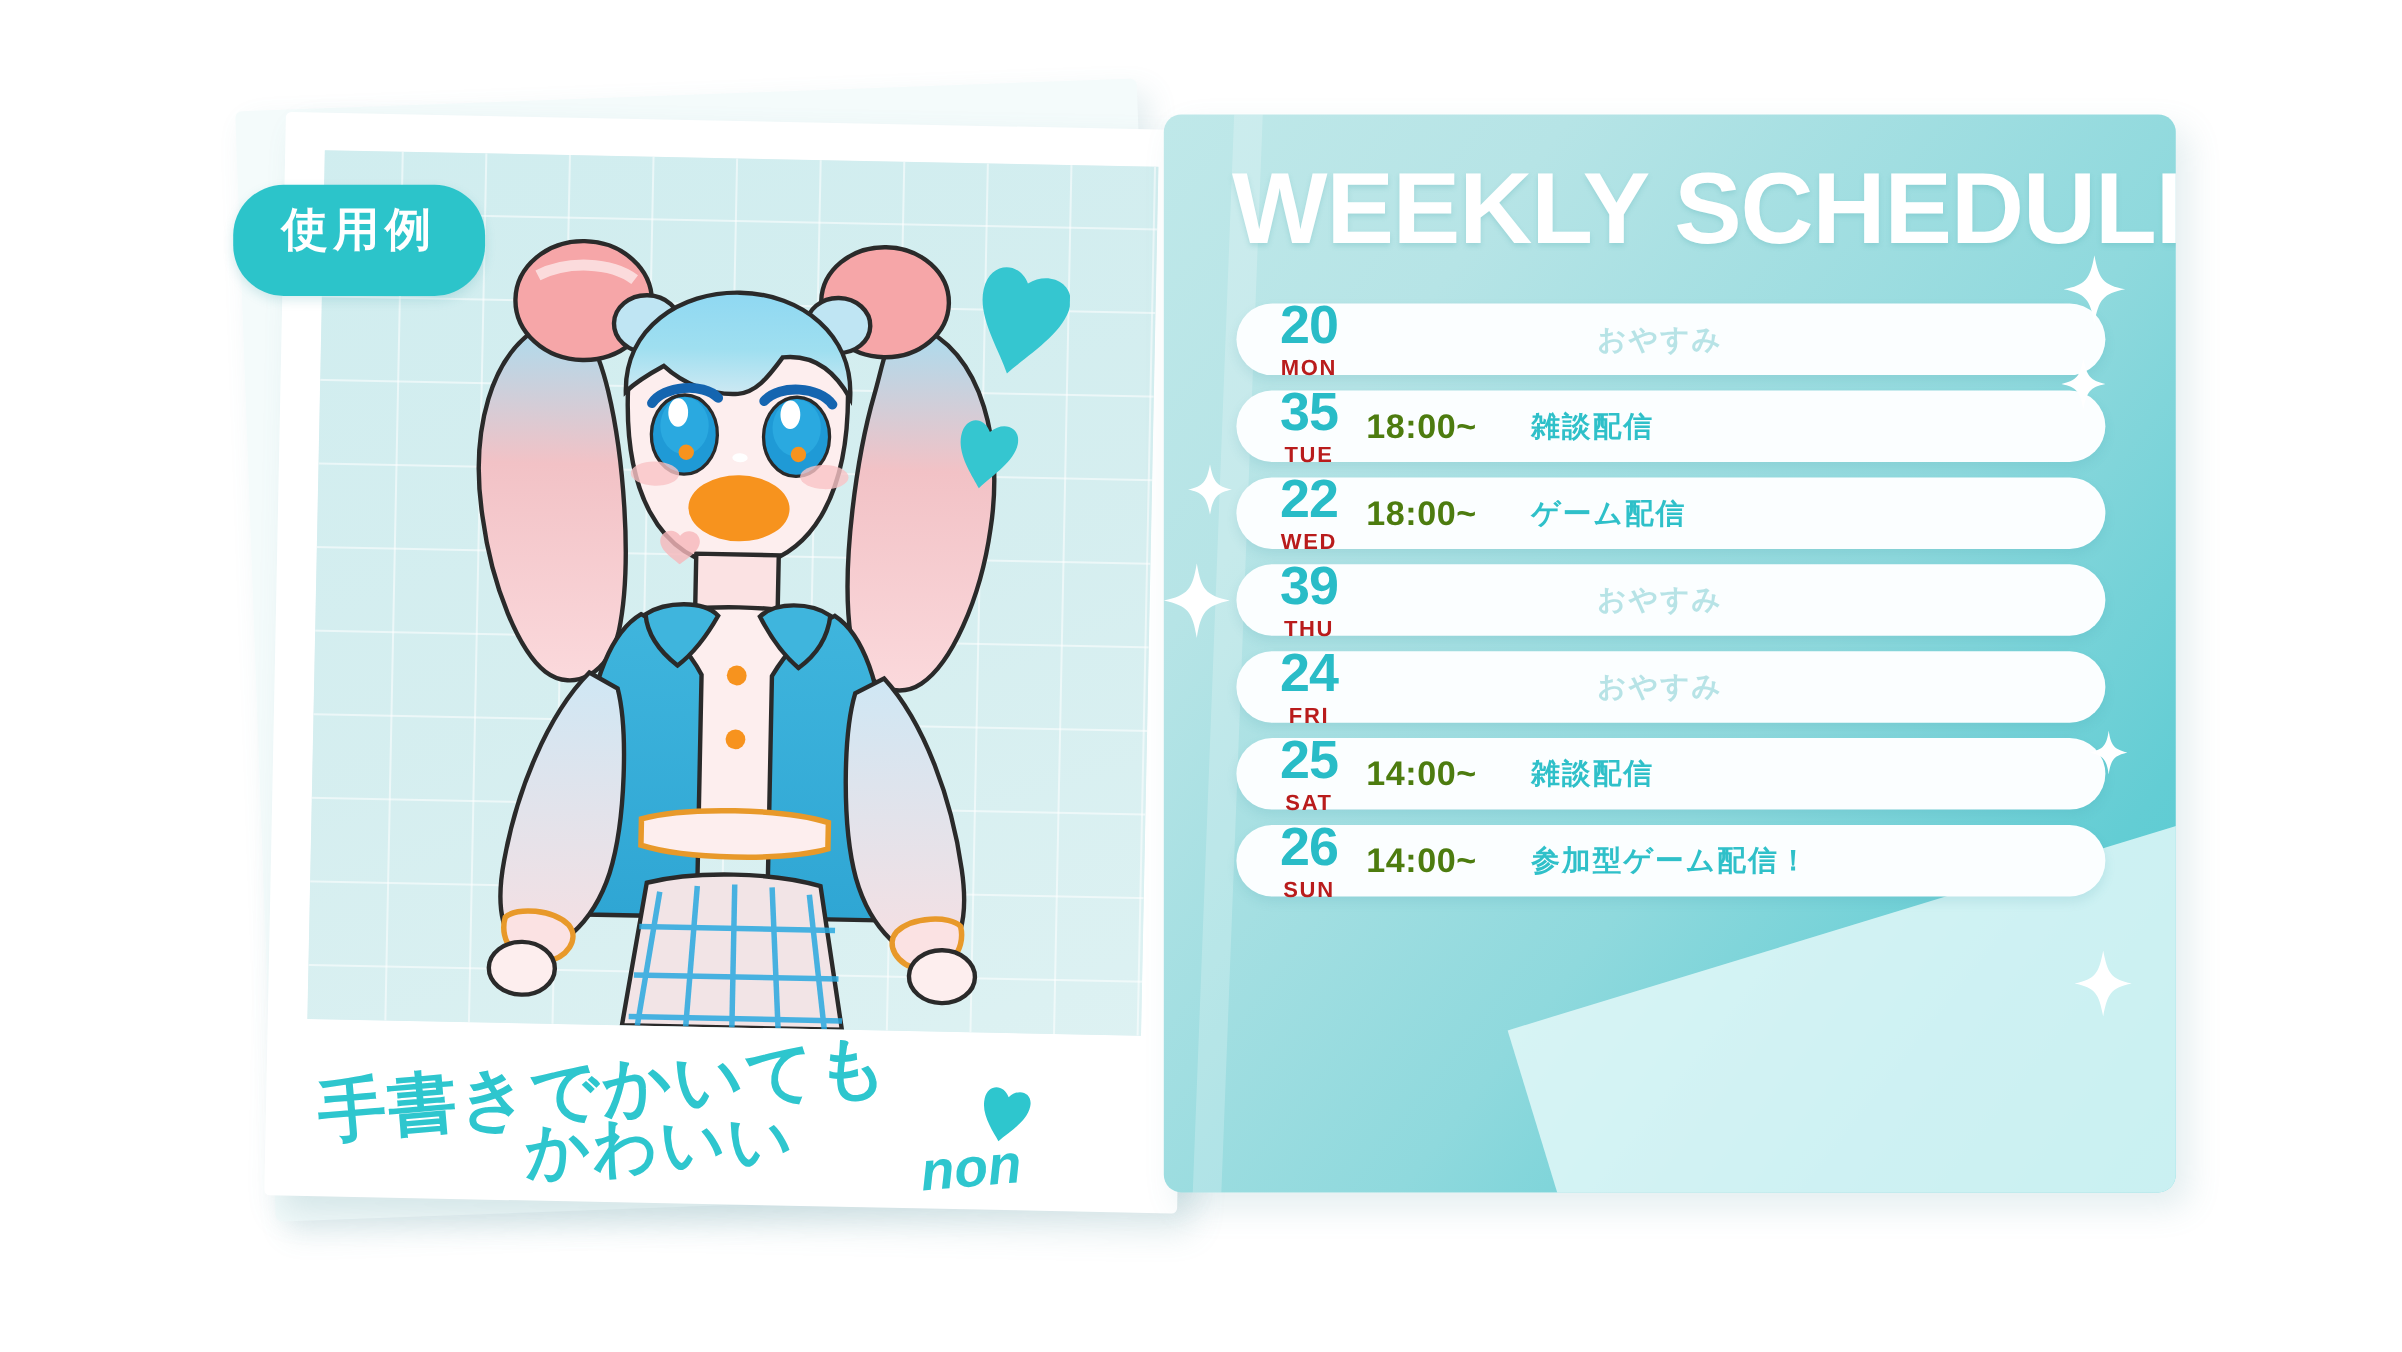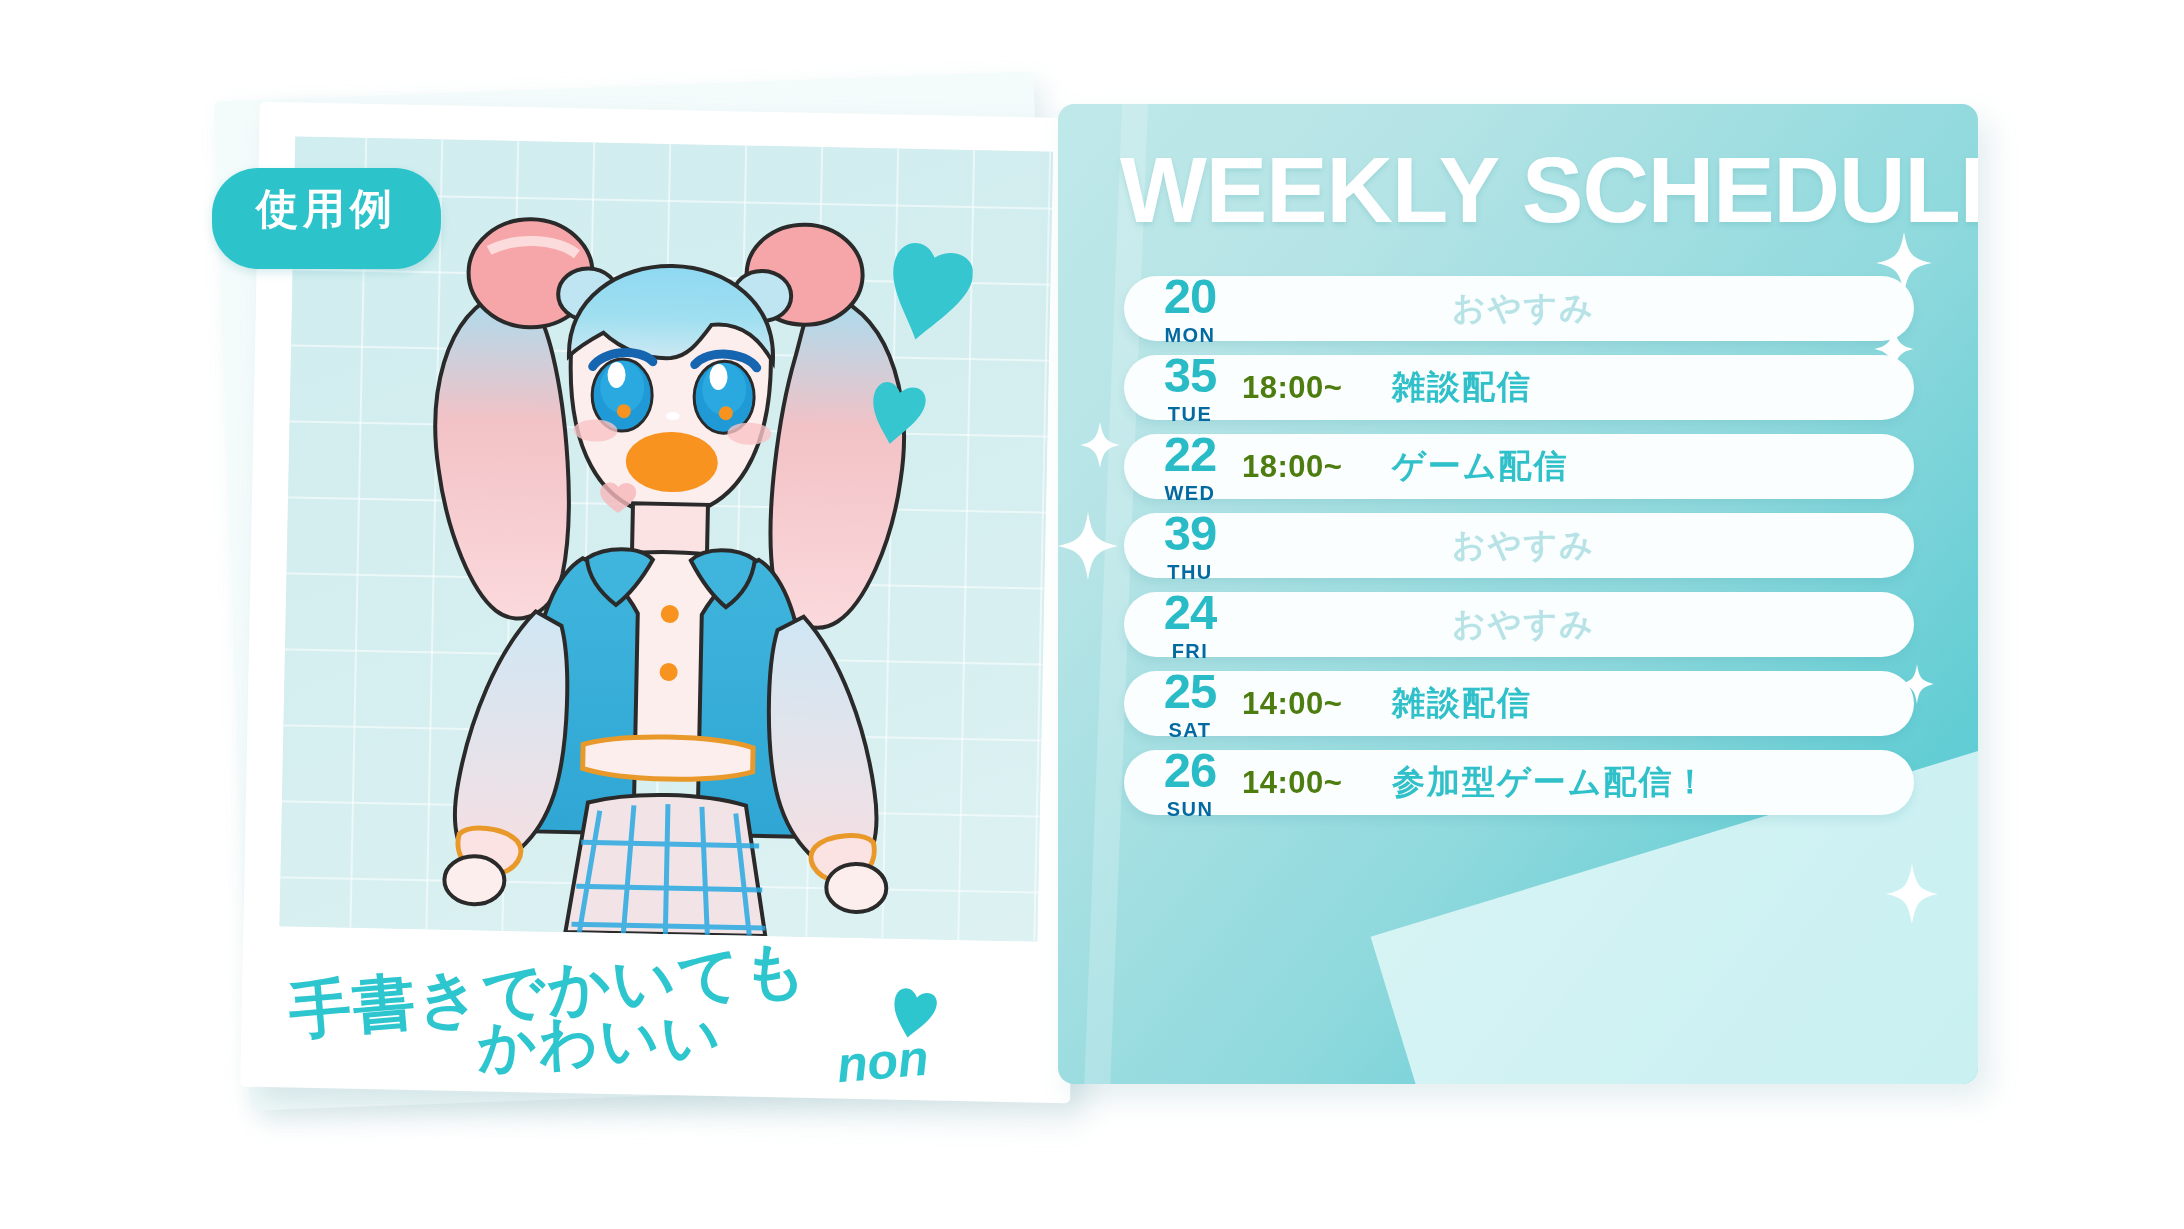--- a/index.html
+++ b/index.html
@@ -134,30 +134,30 @@
     flex: none;
     text-align: center;
     padding-left: 14px;
     line-height: 1;
   }
   .daynum {
     font-size: 49px; font-weight: 700; color: #29bcc7;
     letter-spacing: -1px; display: block;
   }
   .dayname {
-    font-size: 20px; font-weight: 700; color: #0369a1;
+    font-size: 20px; font-weight: 700; color: #b91c1c;
     letter-spacing: 1.5px; display: block; margin-top: 4px; text-align: center;
   }
   .time {
     width: 150px; flex: none;
     font-size: 31px; font-weight: 700; color: #4d7c0f;
     letter-spacing: .5px;
   }
   .ev {
-    font-size: 33px; font-weight: 700; color: #2fc0c9;
+    font-size: 26px; font-weight: 700; color: #2fc0c9;
     letter-spacing: 2px;
   }
   .row.off .ev { color: #b7e3e6; font-weight: 700; margin-left: 60px; }
   .row.off .time { width: 150px; }
 
   
   .spark { position: absolute; }
   .spark svg { display: block; }
 </style>
 </head>

